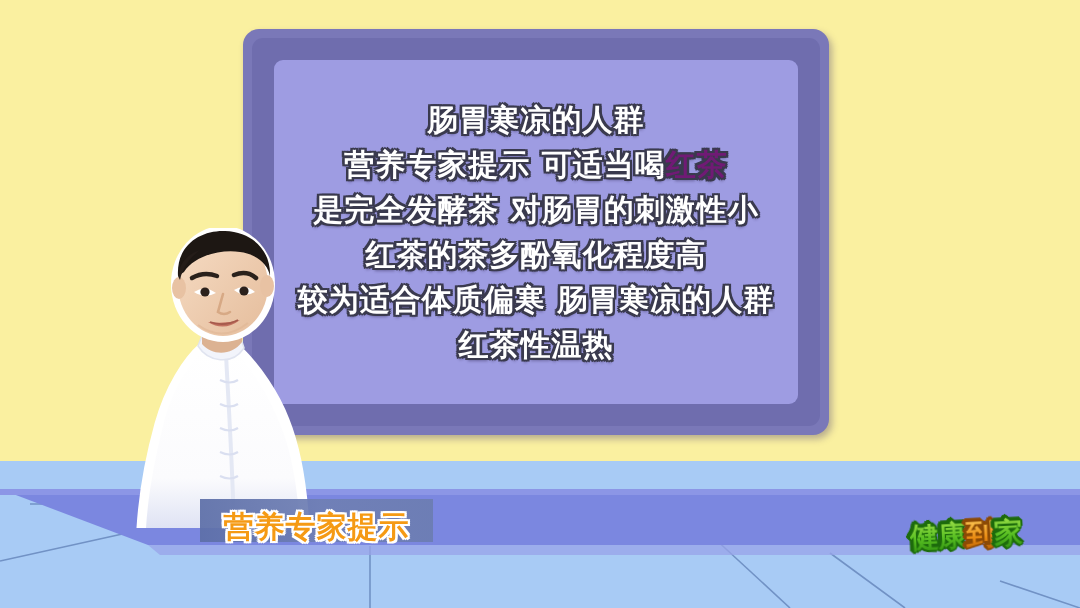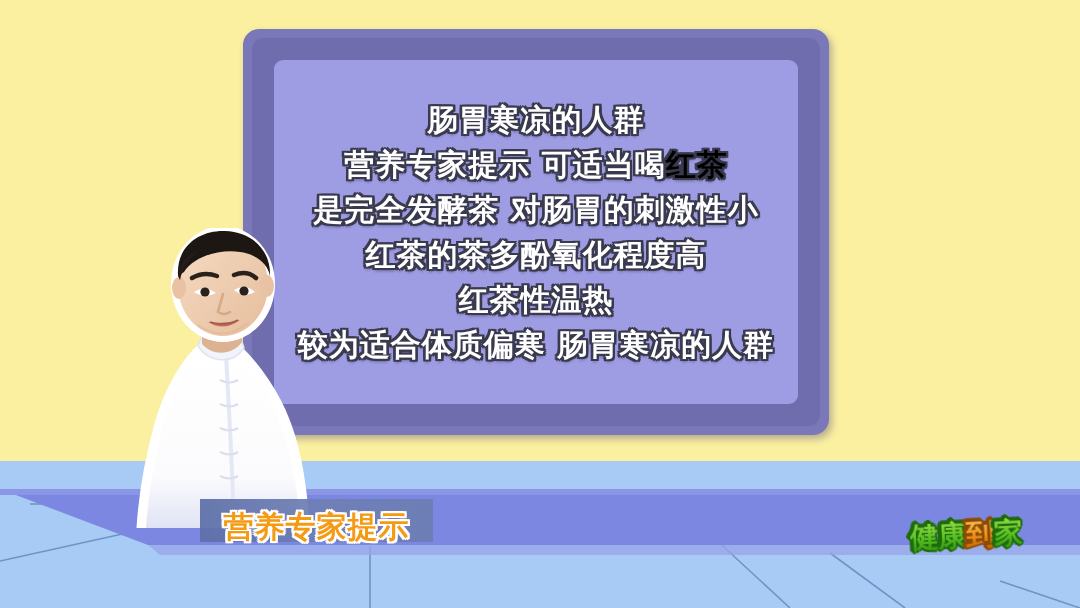--- a/index.html
+++ b/index.html
@@ -48,21 +48,21 @@
     -webkit-text-stroke:0px;
     text-shadow:
       -2.4px -2.4px 0 #3a3a4e, 2.4px -2.4px 0 #3a3a4e,
       -2.4px  2.4px 0 #3a3a4e, 2.4px  2.4px 0 #3a3a4e,
       -2.4px 0 0 #3a3a4e, 2.4px 0 0 #3a3a4e,
       0 -2.4px 0 #3a3a4e, 0 2.4px 0 #3a3a4e,
       0 3px 3px rgba(40,30,70,.45);
     user-select:none;
   }
   .lines .ln{display:block;white-space:nowrap;}
-  .hl{color:#000000;}
+  .hl{color:#701a75;}
 
   
   .presenter{position:absolute;left:128px;top:228px;width:190px;height:300px;}
 
   
   .label-band{
     position:absolute;left:200px;top:499px;width:233px;height:43px;
     background:linear-gradient(90deg,#5d6fa8 0%,#6f7fb4 52%,#6c7db2 100%);
     opacity:.93;
   }
@@ -127,22 +127,22 @@
   </svg>
 
   <div class="board-outer">
     <div class="board-mid">
       <div class="board-inner">
         <div class="lines">
           <span class="ln">肠胃寒凉的人群</span>
           <span class="ln"><span>营养专家提示 可适当喝</span><span class="hl">红茶</span></span>
           <span class="ln">是完全发酵茶 对肠胃的刺激性小</span>
           <span class="ln">红茶的茶多酚氧化程度高</span>
+          <span class="ln">较为适合体质偏寒 肠胃寒凉的人群</span>
           <span class="ln">红茶性温热</span>
-          <span class="ln">较为适合体质偏寒 肠胃寒凉的人群</span>
         </div>
       </div>
     </div>
   </div>
 
   <svg class="presenter" viewBox="0 0 190 300">
     <defs>
       <linearGradient id="shirtG" x1="0" y1="0" x2="0" y2="1">
         <stop offset="0%" stop-color="#ffffff"></stop>
         <stop offset="72%" stop-color="#fbfbfd"></stop>

